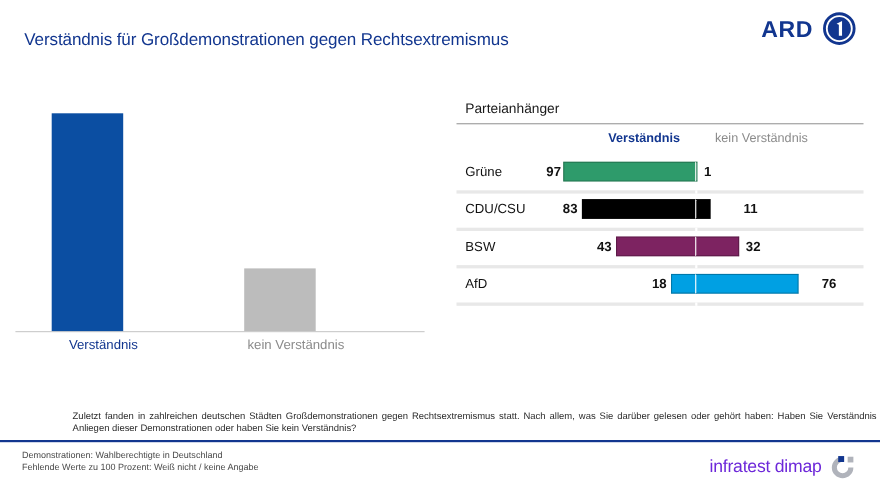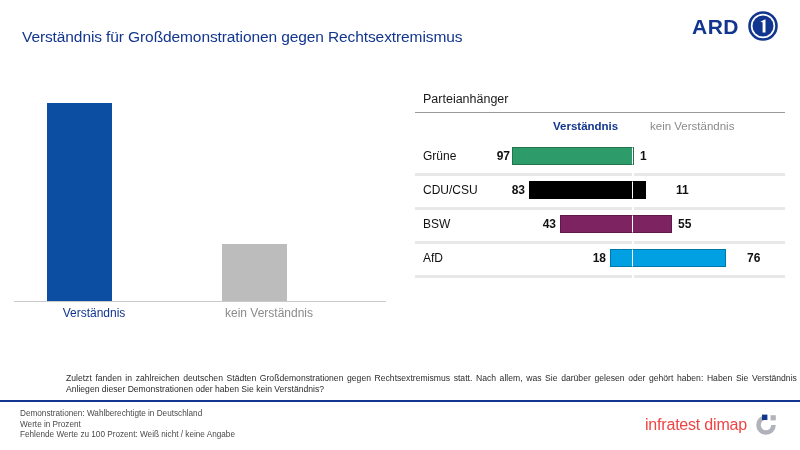--- a/index.html
+++ b/index.html
@@ -189,21 +189,21 @@
   }
   .dimap-logo {
     position: absolute;
     left: 645px; top: 412px;
     display: flex;
     align-items: center;
     gap: 6px;
   }
   .dimap-text {
     font-size: 16px;
-    color: #ef4444;
+    color: #6d28d9;
     letter-spacing: -0.2px;
   }
 </style>
 </head>
 <body>
 
 <div class="header">
   <div class="header-title">Verständnis für Großdemonstrationen gegen Rechtsextremismus</div>
 
   <div class="ard-logo">
@@ -258,42 +258,41 @@
     <div class="bar-h bar-right" style="left:217px; width:14px;  background:#000000;"></div>
     <div class="bar-num right" style="left:237px;margin-left:24px;">11</div>
   </div>
 
   <div class="prow">
     <div class="prow-sep"></div>
     <div class="party-name">BSW</div>
     <div class="bar-num left" style="left:86px; width:55px;">43</div>
     <div class="bar-h bar-left" style="left:145px; width:72px; background:#7d2361;"></div>
     <div class="bar-h bar-right" style="left:217px; width:40px; background:#7d2361;"></div>
-    <div class="bar-num right" style="left:263px;">55</div>
+    <div class="bar-num right" style="left:263px;">32</div>
   </div>
 
   <div class="prow">
     <div class="prow-sep"></div>
     <div class="party-name">AfD</div>
     <div class="bar-num left" style="left:136px; width:55px;">18</div>
     <div class="bar-h bar-left" style="left:195px; width:22px; background:#00a0e3;"></div>
     <div class="bar-h bar-right" style="left:217px; width:94px; background:#00a0e3;"></div>
     <div class="bar-num right" style="left:332px;">76</div>
   </div>
 
   <div class="prow-sep" style="position:relative;"></div>
 </div>
 
 <div class="question">Zuletzt fanden in zahlreichen deutschen Städten Großdemonstrationen gegen Rechtsextremismus statt. Nach allem, was Sie darüber gelesen oder gehört haben: Haben Sie Verständnis für das Anliegen dieser Demonstrationen oder haben Sie kein Verständnis?</div>
 
 <div class="footer-rule"></div>
 
 <div class="footer-notes">
   <div>Demonstrationen: Wahlberechtigte in Deutschland</div>
-  <div>Werte in Prozent</div>
   <div>Fehlende Werte zu 100 Prozent: Weiß nicht / keine Angabe</div>
 </div>
 
 <div class="dimap-logo">
   <span class="dimap-text">infratest dimap</span>
   <svg width="26" height="26" viewBox="0 0 26 26">
     <path d="M13 3.2 A9.8 9.8 0 1 0 22.8 13 L18.2 13 A5.2 5.2 0 1 1 13 7.8 Z" fill="#b0b3bb"></path>
     <rect x="17.6" y="3.2" width="5.2" height="5.2" fill="#b0b3bb"></rect>
     <rect x="9.0" y="2.6" width="5.4" height="5.4" fill="#12368f"></rect>
   </svg>

